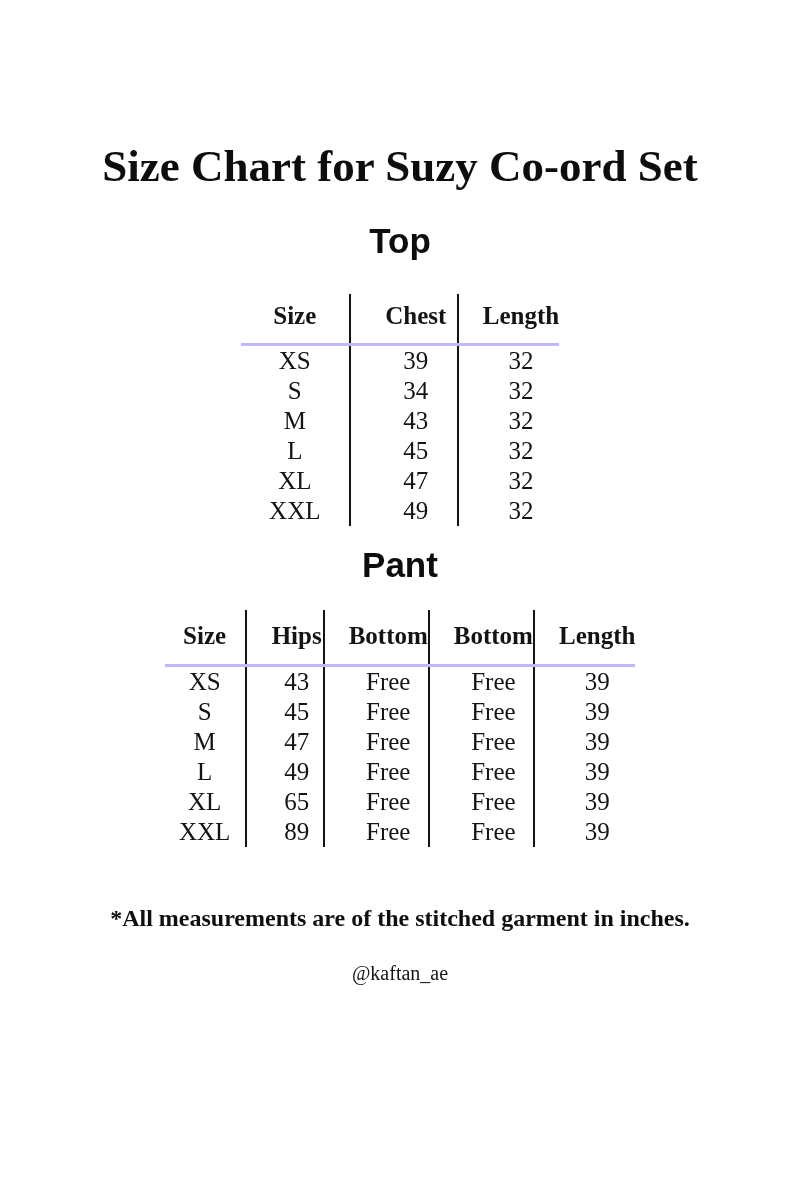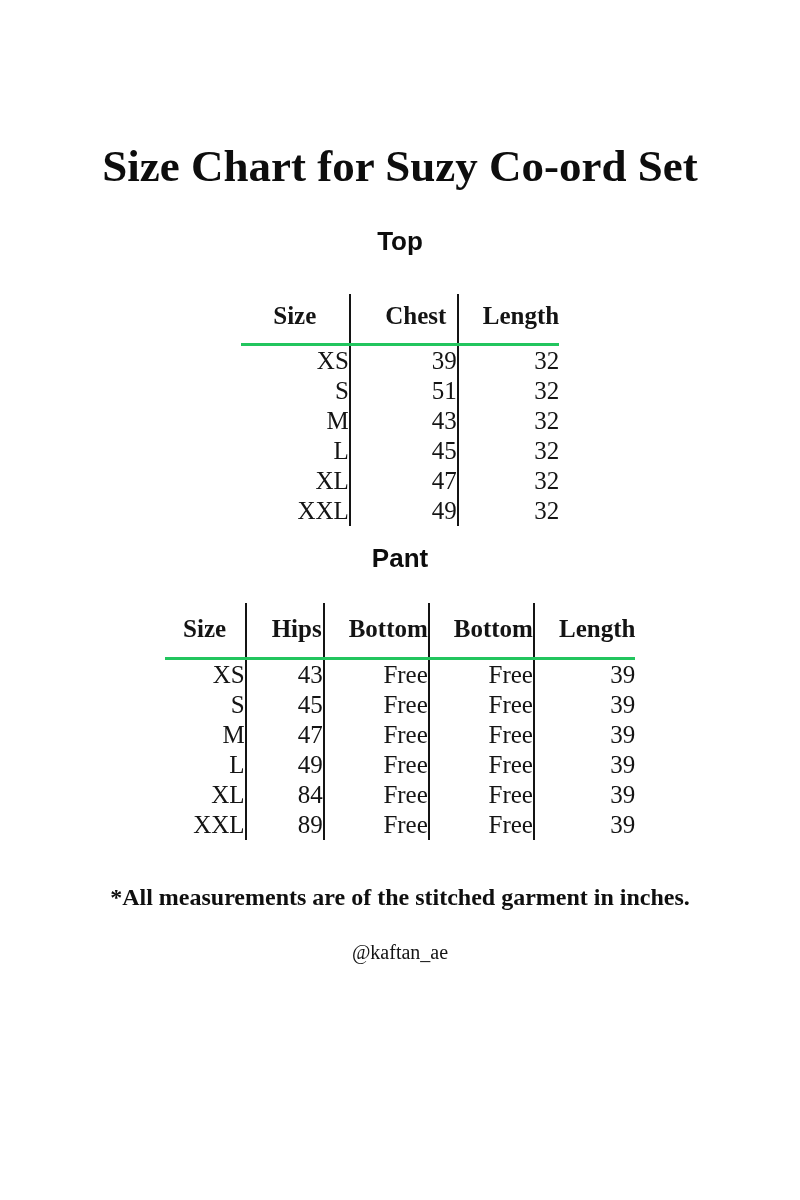--- a/index.html
+++ b/index.html
@@ -20,69 +20,68 @@
   .title {
     font-family: "Liberation Serif", serif;
     font-weight: bold;
     font-size: 45px;
     line-height: 48px;
     color: #0d0d0d;
   }
   .section-label {
     font-family: "Liberation Sans", sans-serif;
     font-weight: bold;
-    font-size: 26px;
+    font-size: 35px;
     line-height: 30px;
     color: #0d0d0d;
   }
   .section-label.top-label { margin-top: 36px; }
-  .section-label.pant-label { margin-top: 17px; }
+  .section-label.pant-label { margin-top: 24px; }
 
   .size-table {
     border-collapse: collapse;
     margin: 0 auto;
     font-family: "Liberation Serif", serif;
     font-size: 25px;
     color: #141414;
   }
   .size-table th, .size-table td {
     text-align: center;
     vertical-align: middle;
     padding: 0;
   }
   .size-table th {
     font-weight: bold;
     padding-top: 8px;
     padding-bottom: 13px;
-    border-bottom: 3px solid #22c55e;
+    border-bottom: 3px solid #c4b5fd;
   }
   .size-table td {
     height: 30px;
     line-height: 30px;
-    text-align: right;
   }
   .size-table th + th, .size-table td + td {
     border-left: 2px solid #141414;
     padding-left: 24px;
   }
   .top-table { margin-top: 38px; }
   .top-table th:nth-child(1), .top-table td:nth-child(1) { width: 109px; }
   .top-table th:nth-child(2), .top-table td:nth-child(2) { width: 108px; }
   .top-table th:nth-child(3), .top-table td:nth-child(3) { width: 95px; }
 
   .pant-table { margin-top: 30px; }
   .pant-table th { padding-top: 12px; padding-bottom: 14px; }
   .pant-table th:nth-child(1), .pant-table td:nth-child(1) { width: 81px; }
   .pant-table th:nth-child(2), .pant-table td:nth-child(2) { width: 78px; }
   .pant-table th:nth-child(3), .pant-table td:nth-child(3) { width: 89px; }
   .pant-table th:nth-child(4), .pant-table td:nth-child(4) { width: 74px; }
   .pant-table th:nth-child(5), .pant-table td:nth-child(5) { width: 95px; }
 
   .notes {
-    margin-top: 42px;
+    margin-top: 56px;
     font-size: 24px;
     line-height: 30px;
     color: #0f0f0f;
   }
   .note-bold { font-weight: bold; }
   .note b { font-weight: bold; }
   .handle {
     margin-top: 26px;
     font-size: 20px;
     line-height: 28px;
@@ -107,21 +106,21 @@
           </tr>
         </thead>
         <tbody>
           <tr>
             <td>XS</td>
             <td>39</td>
             <td>32</td>
           </tr>
           <tr>
             <td>S</td>
-            <td>51</td>
+            <td>34</td>
             <td>32</td>
           </tr>
           <tr>
             <td>M</td>
             <td>43</td>
             <td>32</td>
           </tr>
           <tr>
             <td>L</td>
             <td>45</td>
@@ -177,21 +176,21 @@
           </tr>
           <tr>
             <td>L</td>
             <td>49</td>
             <td>Free</td>
             <td>Free</td>
             <td>39</td>
           </tr>
           <tr>
             <td>XL</td>
-            <td>84</td>
+            <td>65</td>
             <td>Free</td>
             <td>Free</td>
             <td>39</td>
           </tr>
           <tr>
             <td>XXL</td>
             <td>89</td>
             <td>Free</td>
             <td>Free</td>
             <td>39</td>

